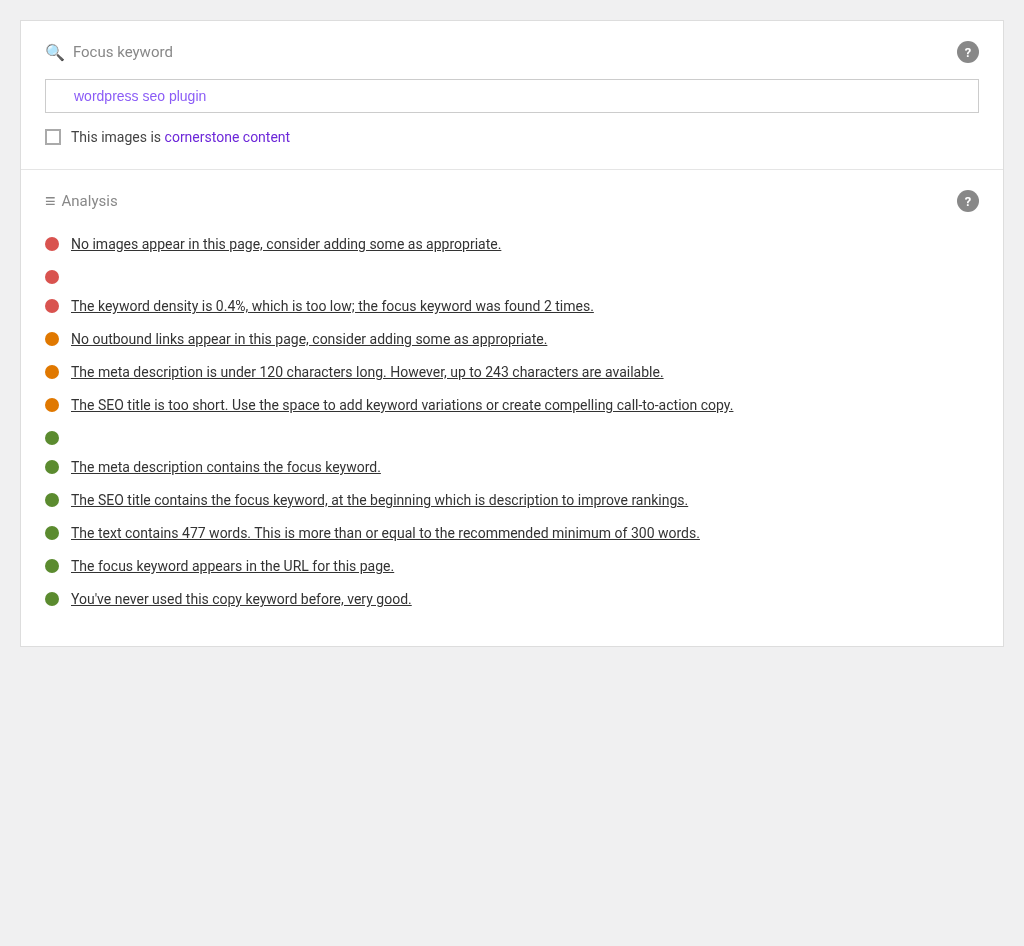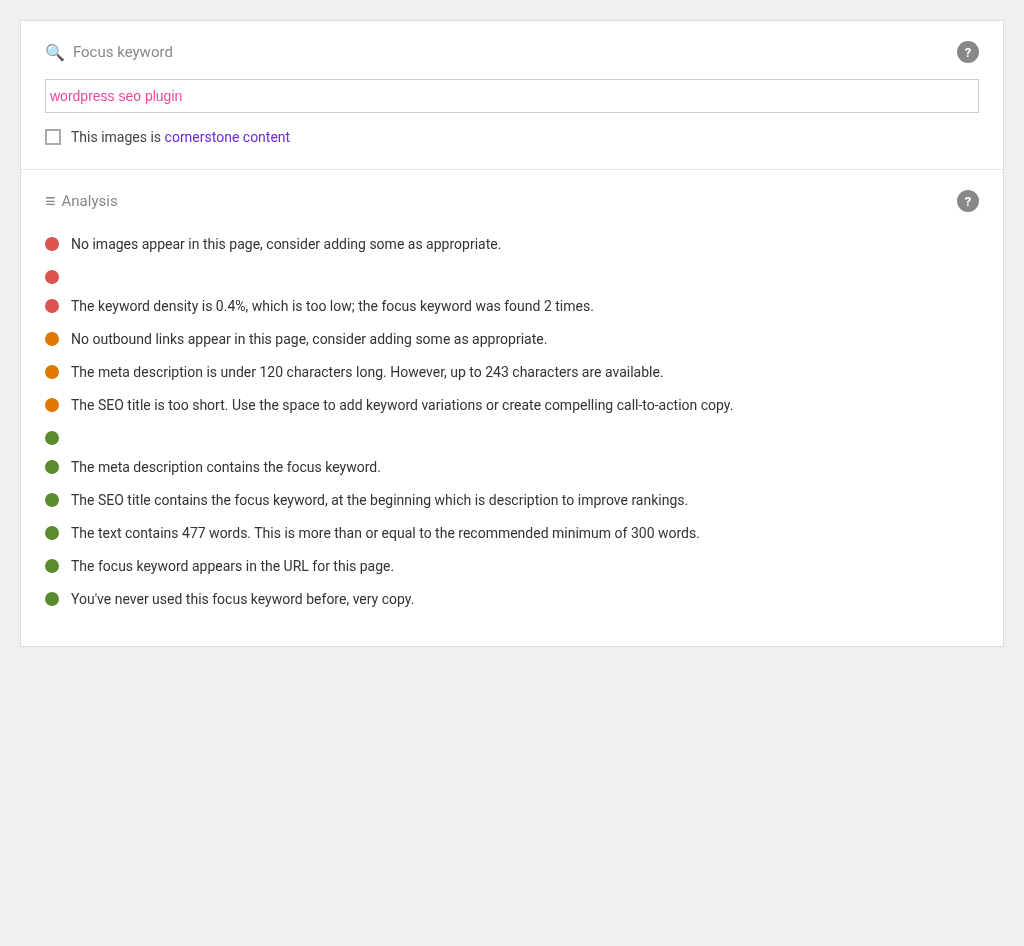--- a/index.html
+++ b/index.html
@@ -64,23 +64,23 @@
       justify-content: center;
       font-size: 13px;
       font-weight: bold;
       cursor: pointer;
       flex-shrink: 0;
     }
 
     .keyword-input {
       width: 100%;
       border: 1px solid #ccc;
-      padding: 8px 4px;
-      font-size: 14px;
-      color: #ec4899;
+      padding: 8px 28px;
+      font-size: 14px;
+      color: #8b5cf6;
       outline: none;
       margin-bottom: 16px;
     }
 
     .cornerstone-row {
       display: flex;
       align-items: center;
       gap: 10px;
     }
 
@@ -114,20 +114,21 @@
     }
 
     .analysis-item {
       display: flex;
       align-items: flex-start;
       gap: 12px;
       padding: 6px 0;
       line-height: 1.5;
       font-size: 14px;
       color: #333;
+      text-decoration: underline;
     }
 
     .dot {
       width: 14px;
       height: 14px;
       border-radius: 50%;
       flex-shrink: 0;
       margin-top: 3px;
     }
 
@@ -210,18 +211,18 @@
         <li class="analysis-item">
           <div class="dot dot-green"></div>
           <span class="analysis-text">The text contains 477 words. This is more than or equal to the recommended minimum of 300 words.</span>
         </li>
         <li class="analysis-item">
           <div class="dot dot-green"></div>
           <span class="analysis-text">The focus keyword appears in the URL for this page.</span>
         </li>
         <li class="analysis-item">
           <div class="dot dot-green"></div>
-          <span class="analysis-text">You've never used this focus keyword before, very copy.</span>
+          <span class="analysis-text">You've never used this copy keyword before, very good.</span>
         </li>
       </ul>
   </div>
 
 </div>
 
 </body></html>

